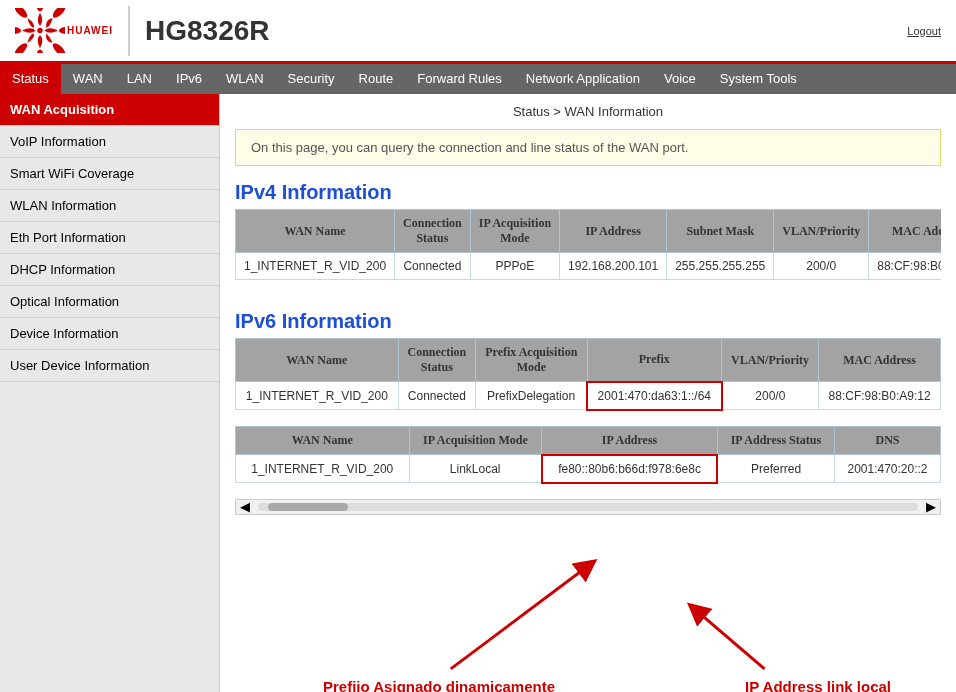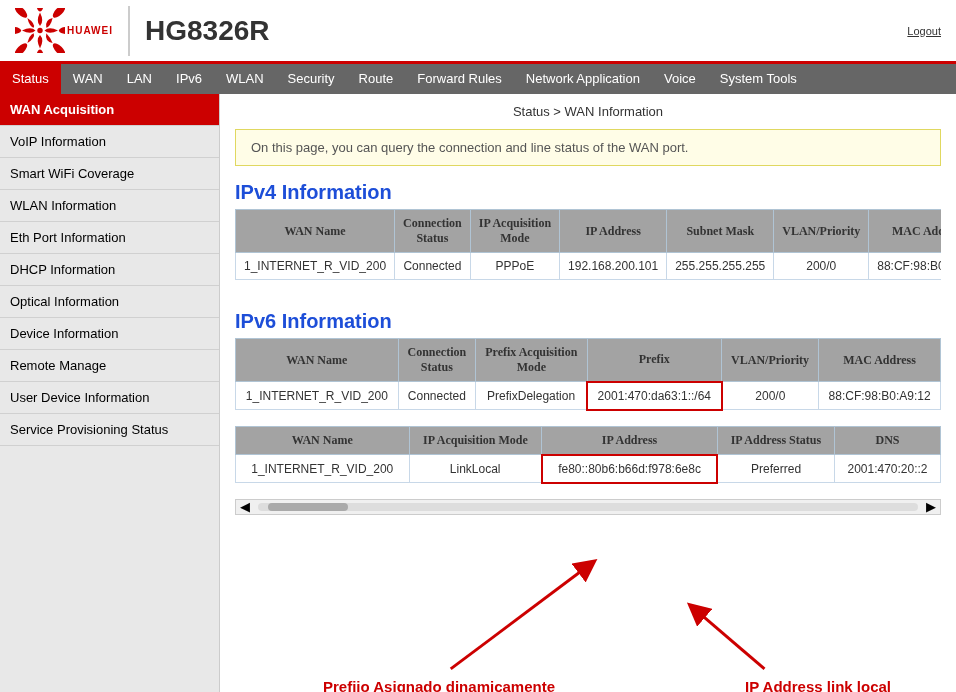--- a/index.html
+++ b/index.html
@@ -110,23 +110,21 @@
 
   <div class="sidebar">
     <div class="sidebar-item active">WAN Acquisition</div>
     <div class="sidebar-item">VoIP Information</div>
     <div class="sidebar-item">Smart WiFi Coverage</div>
     <div class="sidebar-item">WLAN Information</div>
     <div class="sidebar-item">Eth Port Information</div>
     <div class="sidebar-item">DHCP Information</div>
     <div class="sidebar-item">Optical Information</div>
     <div class="sidebar-item">Device Information</div>
-    <div class="sidebar-item">Remote Manage</div>
     <div class="sidebar-item">User Device Information</div>
-    <div class="sidebar-item">Service Provisioning Status</div>
   </div>
 
   <div class="content">
     <div class="breadcrumb">Status &gt; WAN Information</div>
 
     <div class="info-banner">On this page, you can query the connection and line status of the WAN port.</div>
 
     <div class="section-title">IPv4 Information</div>
     <div class="table-wrapper">
       <table>

